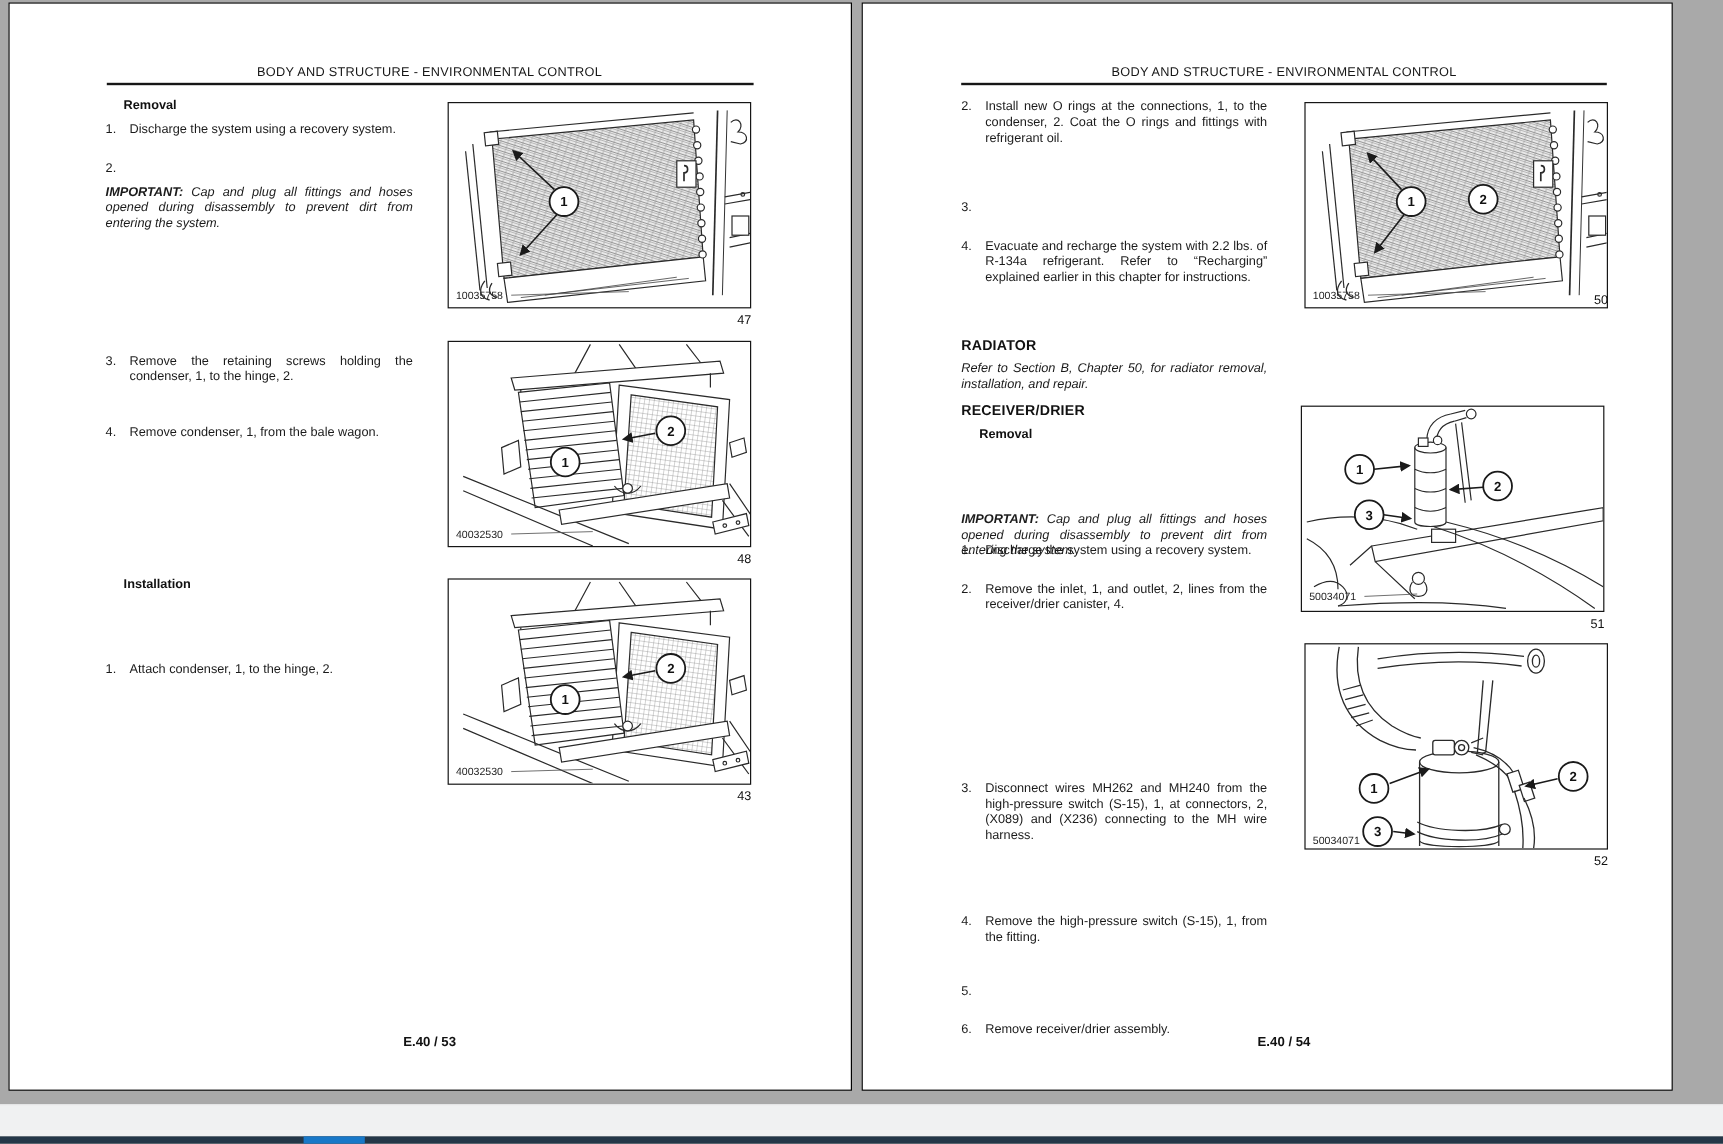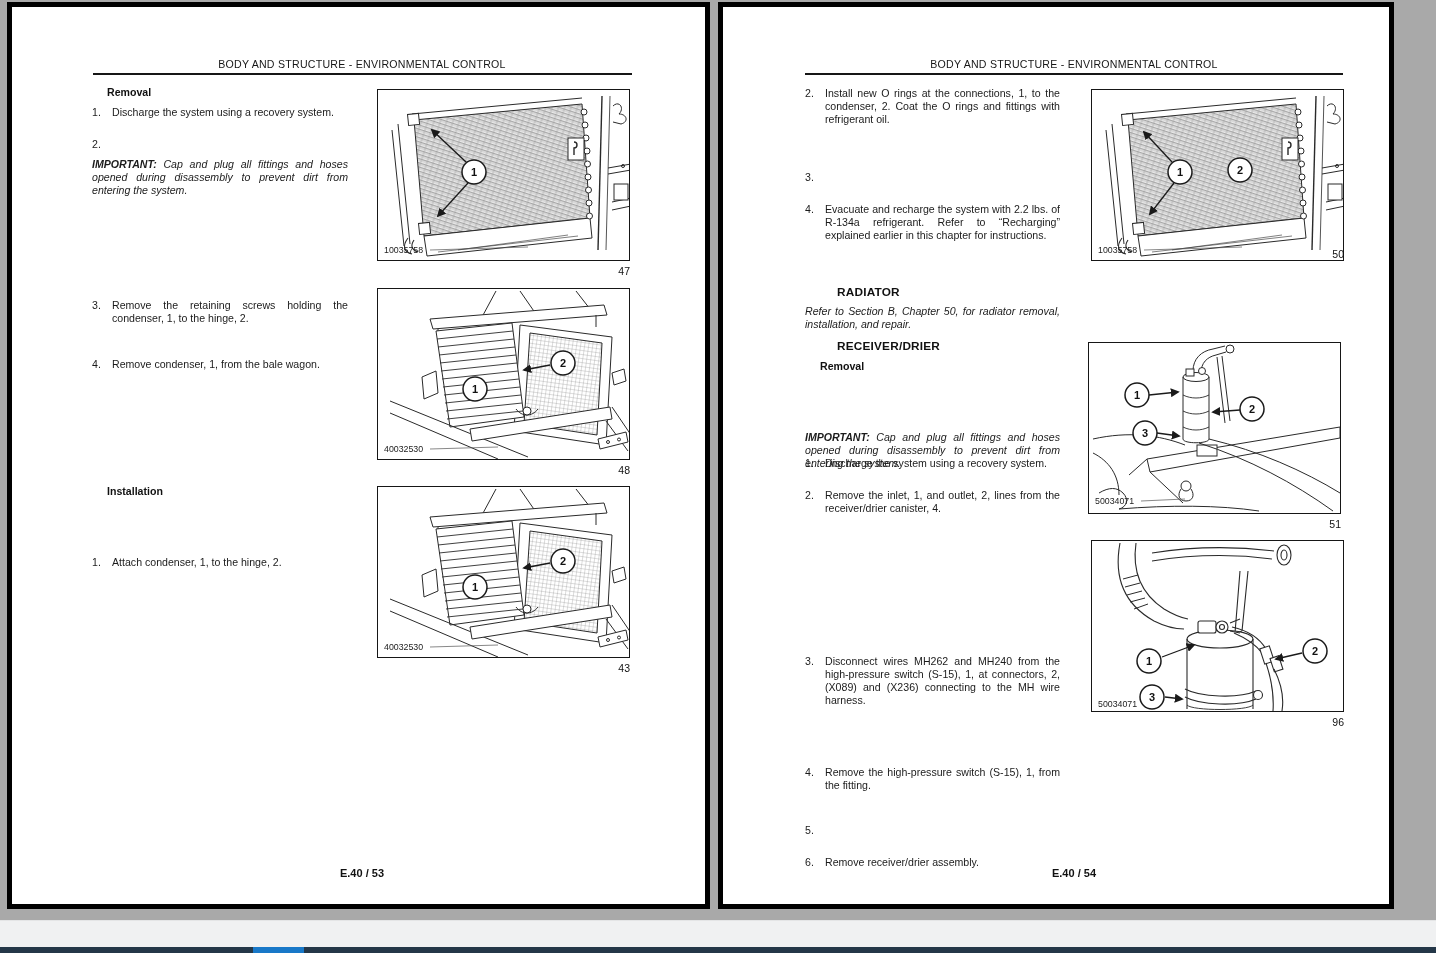--- a/index.html
+++ b/index.html
@@ -5,29 +5,29 @@
   * { margin:0; padding:0; box-sizing:border-box; }
   html,body { width:1436px; height:953px; }
   body {
     position:relative; overflow:hidden;
     background:#a9a9a9;
     font-family:"Liberation Sans", sans-serif;
   }
   .abs { position:absolute; }
   .page {
     position:absolute; top:2px; height:907px;
-    background:#ffffff; border:5px solid #000000;
+    background:#ffffff; border:1px solid #000000;
   }
   .page-left  { left:7px;   width:703px; }
   .page-right { left:718px; width:676px; }
 
   .hdr { font-size:10.6px; letter-spacing:.25px; color:#161616; text-align:center; white-space:nowrap; }
   .rule { background:#161616; height:1.5px; }
   .h-bold { font-weight:bold; font-size:10.6px; color:#111;padding-left:15px; }
-  .h-big  { font-weight:bold; font-size:11.8px; color:#111; letter-spacing:.2px;margin-left:32px; }
+  .h-big  { font-weight:bold; font-size:11.8px; color:#111; letter-spacing:.2px; }
   .body-txt { font-size:10.6px; line-height:13px; color:#1b1b1b; }
   .step { padding-left:20px; position:relative; text-align:justify; }
   .step .num { position:absolute; left:0; top:0; }
   .para-imp { font-style:italic; text-align:justify; }
   .para-imp .lbl { font-weight:bold; }
   .it { }
   .note-it { font-style:italic; text-align:justify; }
 
   .figure {
     position:absolute; width:253px; height:172px;
@@ -368,21 +368,21 @@
         <circle cx="223" cy="110" r="12" fill="#fff" stroke="#1a1a1a" stroke-width="1.5"></circle>
         <text x="223" y="114" class="co">2</text>
       </g>
       <g>
         <circle cx="60" cy="156" r="12" fill="#fff" stroke="#1a1a1a" stroke-width="1.5"></circle>
         <text x="60" y="160" class="co">3</text>
       </g>
       <text x="6" y="166" class="photo-id">50034071</text>
     </svg>
   </div>
-  <div class="fig-num" style="left:368px;top:709px">96</div>
+  <div class="fig-num" style="left:368px;top:709px">52</div>
 
   <div class="abs footer" style="left:82px;top:860px;width:538px">E.40 / 54</div>
 </div>
 
 <div class="toolbar">
 
   
   
 
   

